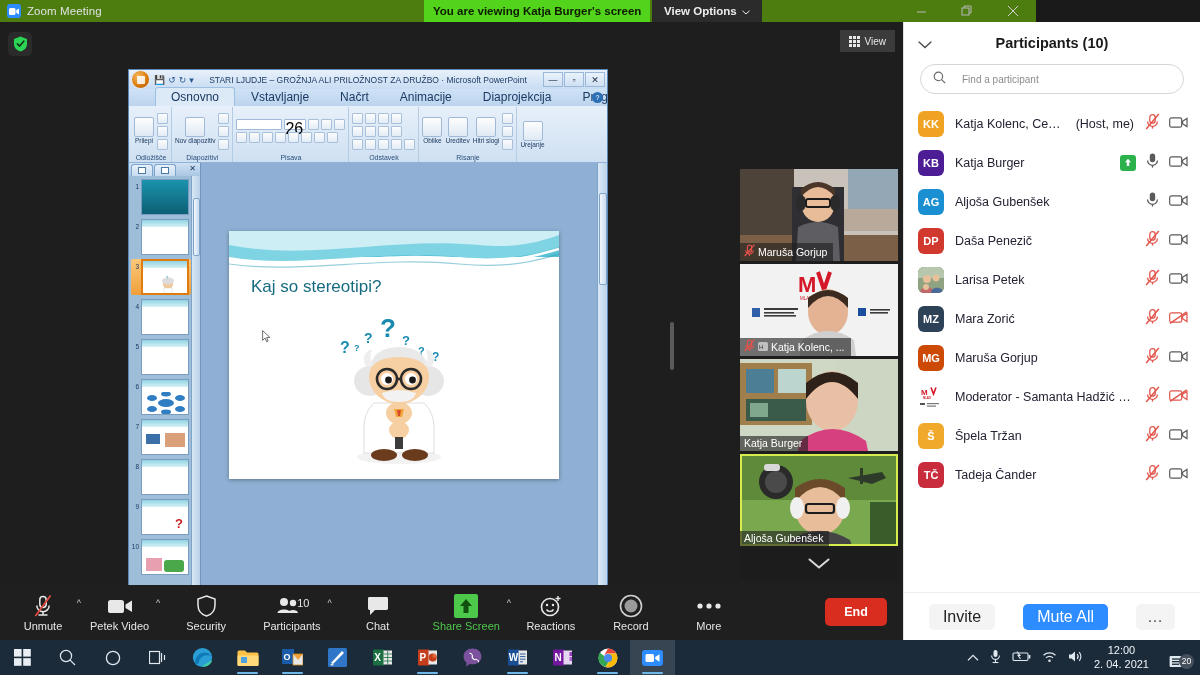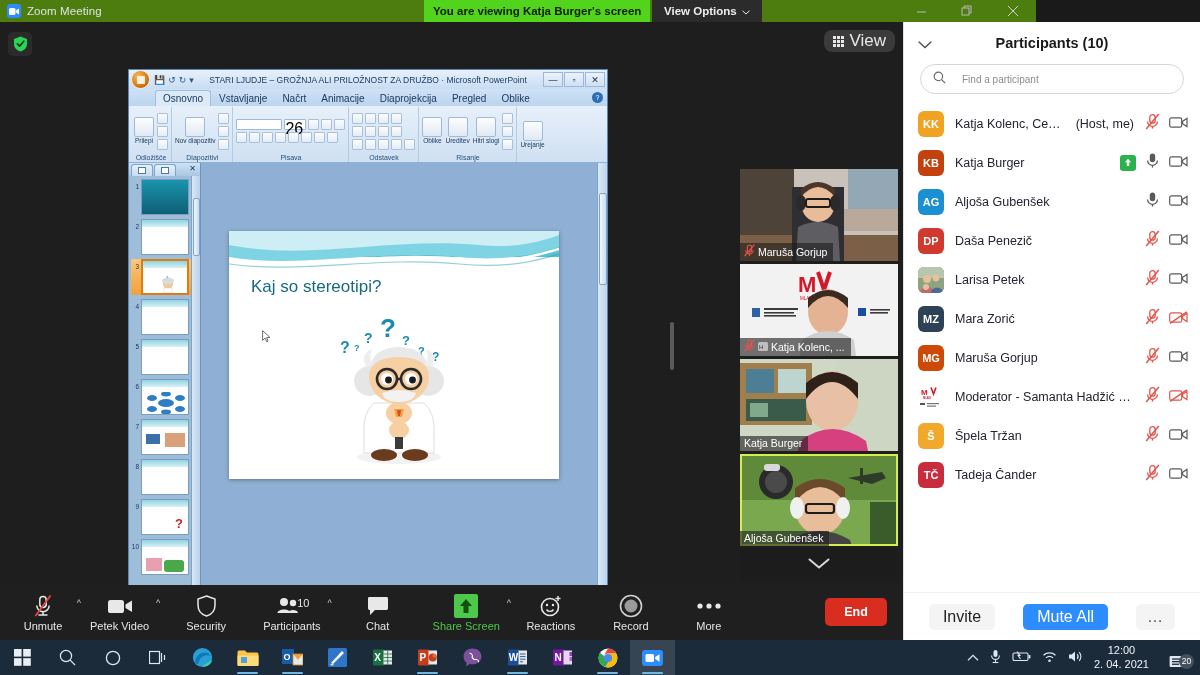--- a/index.html
+++ b/index.html
@@ -44,22 +44,22 @@
     position: absolute; left: 0; top: 22px; width: 903px; height: 563px;
     background: #1e1e1e;
   }
   .secure-badge {
     position: absolute; left: 8px; top: 10px; width: 24px; height: 24px;
     border-radius: 5px; background: #2b2b2b;
     display: flex; align-items: center; justify-content: center;
   }
   .view-btn {
     position: absolute; right: 8px; top: 8px; height: 22px;
-    border-radius: 8px; background: #3b3b3b; color: #e8e8e8;
-    font-size: 17px; display: flex; align-items: center; gap: 5px;
+    border-radius: 1px; background: #3b3b3b; color: #e8e8e8;
+    font-size: 10px; display: flex; align-items: center; gap: 5px;
     padding: 0 9px;
   }
   .grid-glyph { display: grid; grid-template-columns: repeat(3,3px); grid-template-rows: repeat(3,3px); gap: 1px; }
   .grid-glyph i { background: #e8e8e8; display: block; }
 
   .share-scrollbar {
     position: absolute; left: 670px; top: 300px; width: 4px; height: 48px;
     background: #5a5a5a; border-radius: 2px;
   }
 
@@ -93,21 +93,21 @@
     width: 20px; height: 15px; display: flex; align-items: center; justify-content: center;
     background: linear-gradient(#eaf3fc,#cfe0f2); border: 1px solid #9cb8d8;
     font-size: 9px; color: #234; font-style: normal;
   }
   .ppt-tabs {
     height: 17px; display: flex; align-items: flex-end; gap: 1px; padding-left: 26px;
     background: linear-gradient(#cfe2f6,#bcd4ee);
     position: relative;
   }
   .ppt-tab {
-    font-size: 10px; color: #1b3a61; padding: 2px 7px 2px;
+    font-size: 12px; color: #1b3a61; padding: 2px 15px 2px;
     border-radius: 3px 3px 0 0;
   }
   .ppt-tab.active { background: #dceaf8; border: 1px solid #9ec0e0; border-bottom: none; }
   .ppt-help {
     position: absolute; right: 4px; top: 3px; width: 11px; height: 11px; border-radius: 50%;
     background: #2d6fb5; color: #fff; font-size: 7px; display:flex; align-items:center; justify-content:center;
   }
   .ppt-ribbon {
     height: 57px; background: linear-gradient(#e7f0fa,#cfe0f2);
     border-bottom: 1px solid #8fb2d6;
@@ -984,21 +984,21 @@
           <span>
             <svg width="19" height="13" viewBox="0 0 19 13">
                 <rect x="0.7" y="1.8" width="12" height="9.4" rx="1.8" fill="none" stroke="#5a5a5a" stroke-width="1.2"></rect>
                 <path d="M13.6 5.3 L18 2.4 L18 10.6 L13.6 7.7 Z" fill="none" stroke="#5a5a5a" stroke-width="1.2"></path>
               </svg>
           </span>
         </span>
       </div>
 
       <div class="prow">
-        <span class="avatar" style="background:#c2410c">KB</span>
+        <span class="avatar" style="background:#4c1d95">KB</span>
         <span class="pname">Katja Burger</span>
         <span class="picons">
           <span class="raise-badge">
             <svg width="8" height="9" viewBox="0 0 8 9">
                 <path d="M4 0.8 L7 4.2 H5.2 V8 H2.8 V4.2 H1 Z" fill="#fff"></path>
               </svg>
           </span>
           <span>
             <svg width="15" height="17" viewBox="0 0 15 17">
                 <rect x="4.8" y="1.6" width="5.4" height="8.6" rx="2.7" fill="#5a5a5a"></rect>

